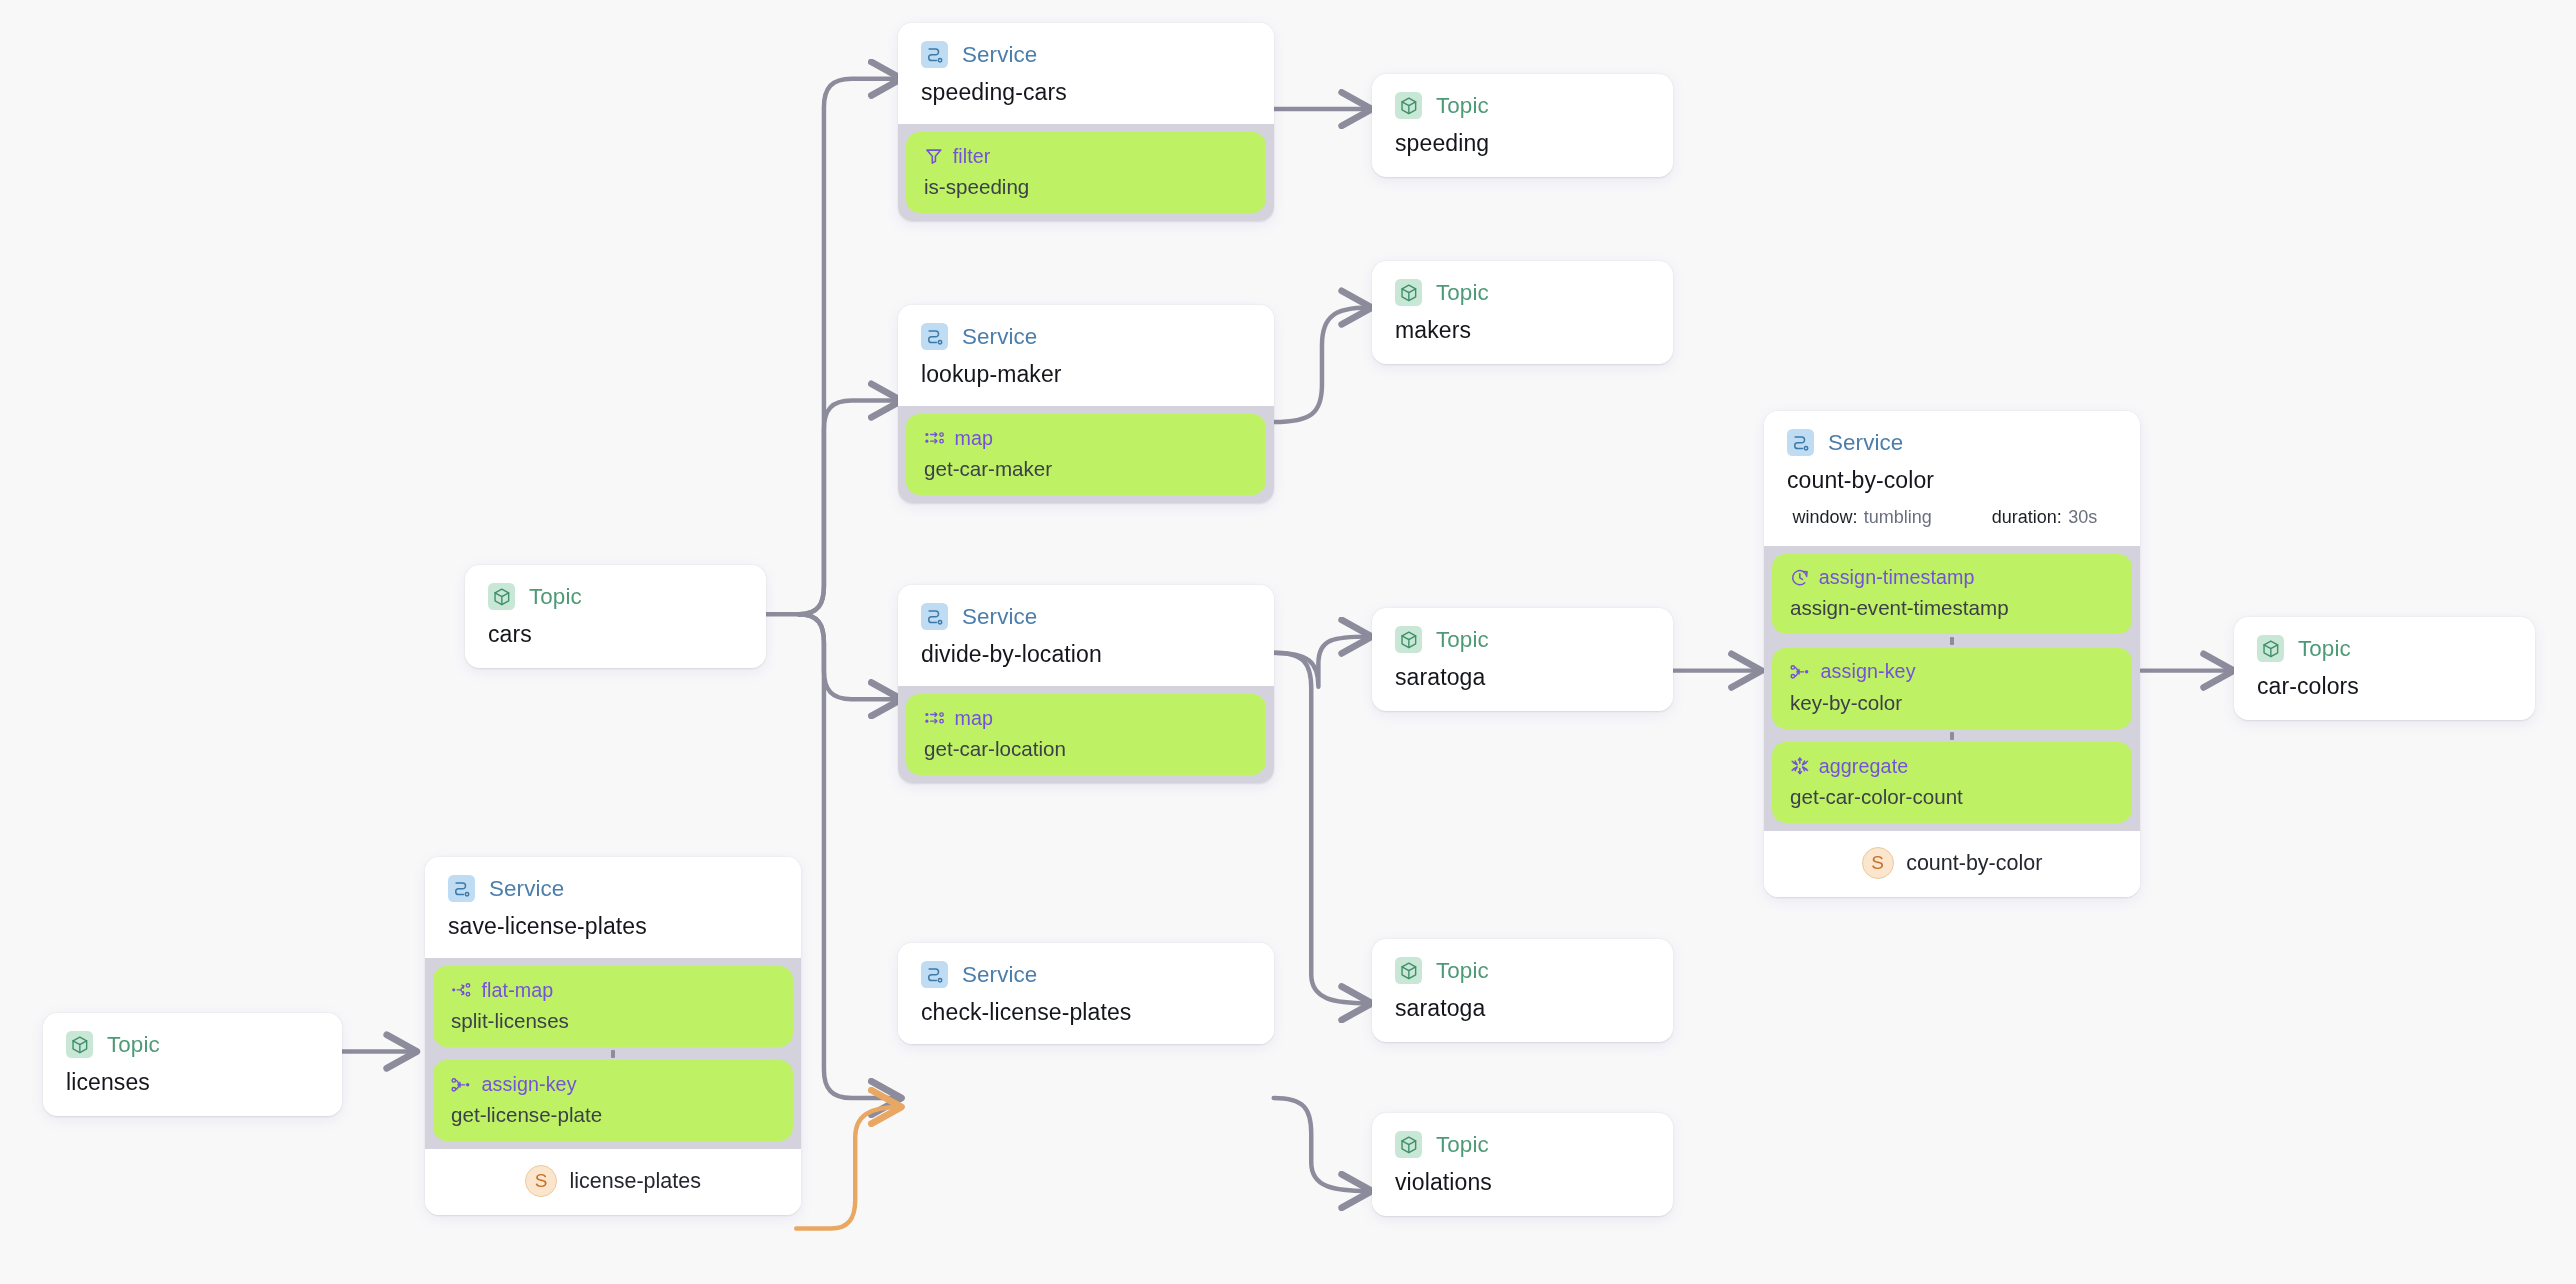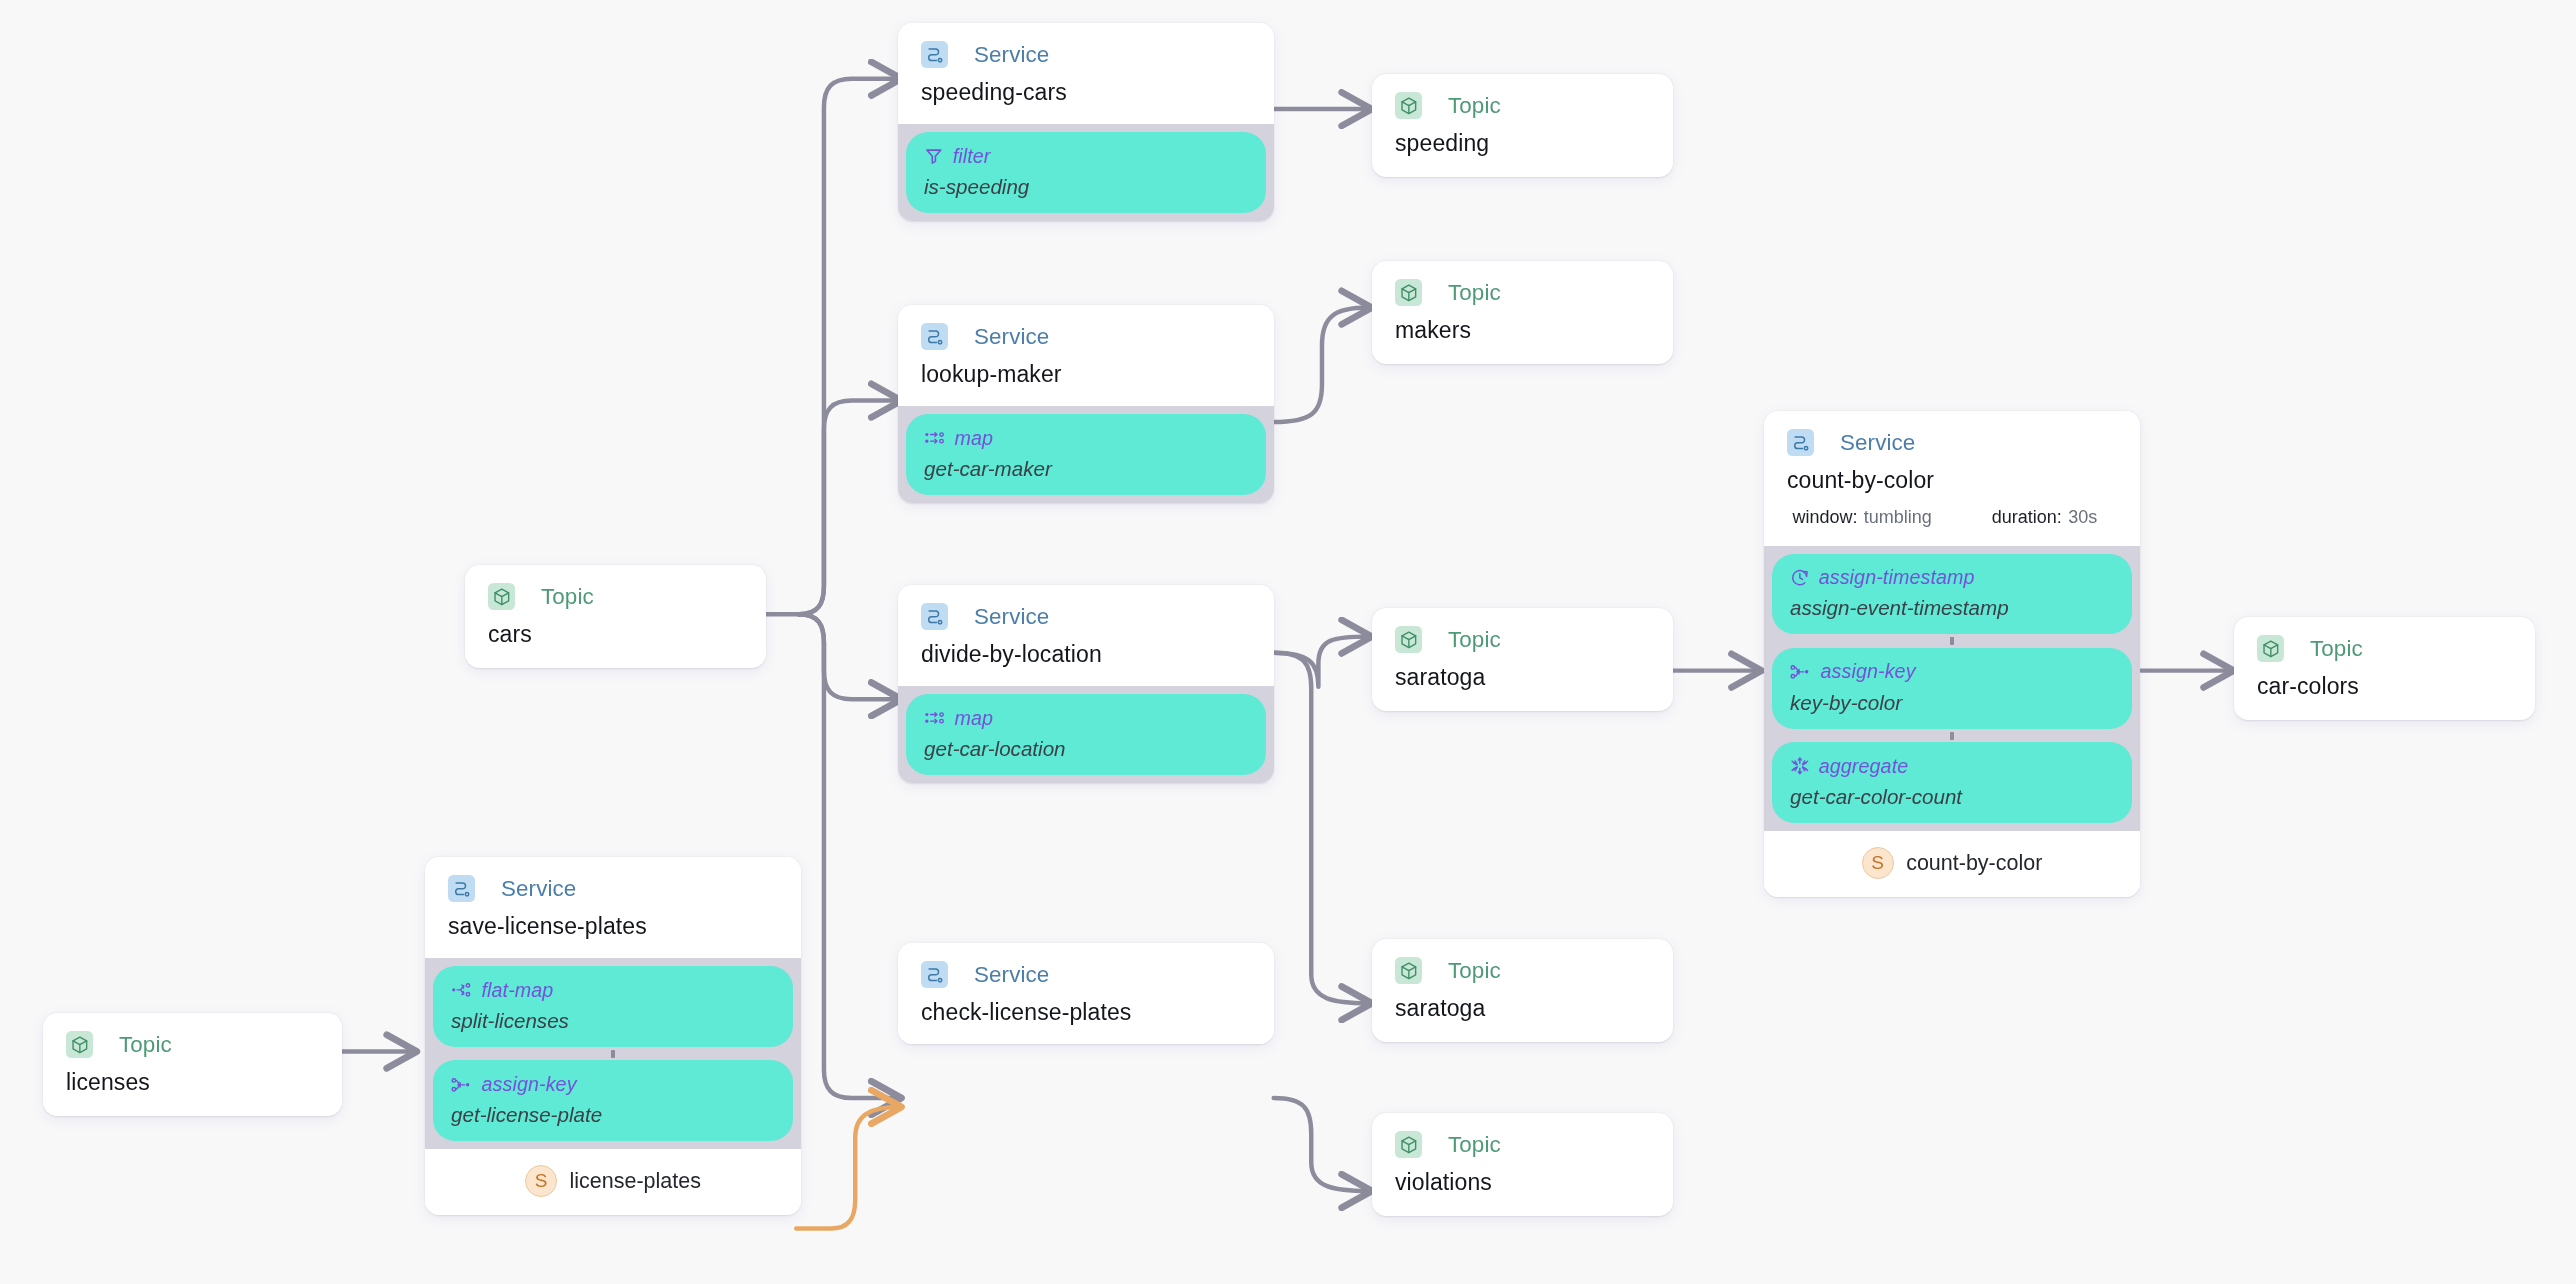--- a/index.html
+++ b/index.html
@@ -42,21 +42,21 @@
   }
 
   
   .topic {
     padding: 18px 23px 19.7px 23px;
     border-radius: 14.3px;
   }
   .node-type-row {
     display: flex;
     align-items: center;
-    gap: 26px;
+    gap: 14px;
     height: 27px;
   }
   .icon-badge {
     width: 27px;
     height: 27px;
     border-radius: 5.4px;
     display: flex;
     align-items: center;
     justify-content: center;
     flex: none;
@@ -95,24 +95,23 @@
   .svc-meta .m-pair { display: flex; gap: 6.3px; }
 
   .ops-wrap {
     background: #d3d2dd;
     padding: 8px 8px 8px 8px;
     display: flex;
     flex-direction: column;
     align-items: stretch;
   }
   .op-card {
-    background: #5eead4;
-    border-radius: 22px;
+    background: #bef264;
+    border-radius: 14px;
     padding: 12.5px 18px 14.3px 18px;
-    font-style: italic;
   }
   .op-head {
     display: flex;
     align-items: center;
     gap: 9px;
     height: 23px;
   }
   .op-kind {
     font-size: 19.7px;
     color: #7451da;

